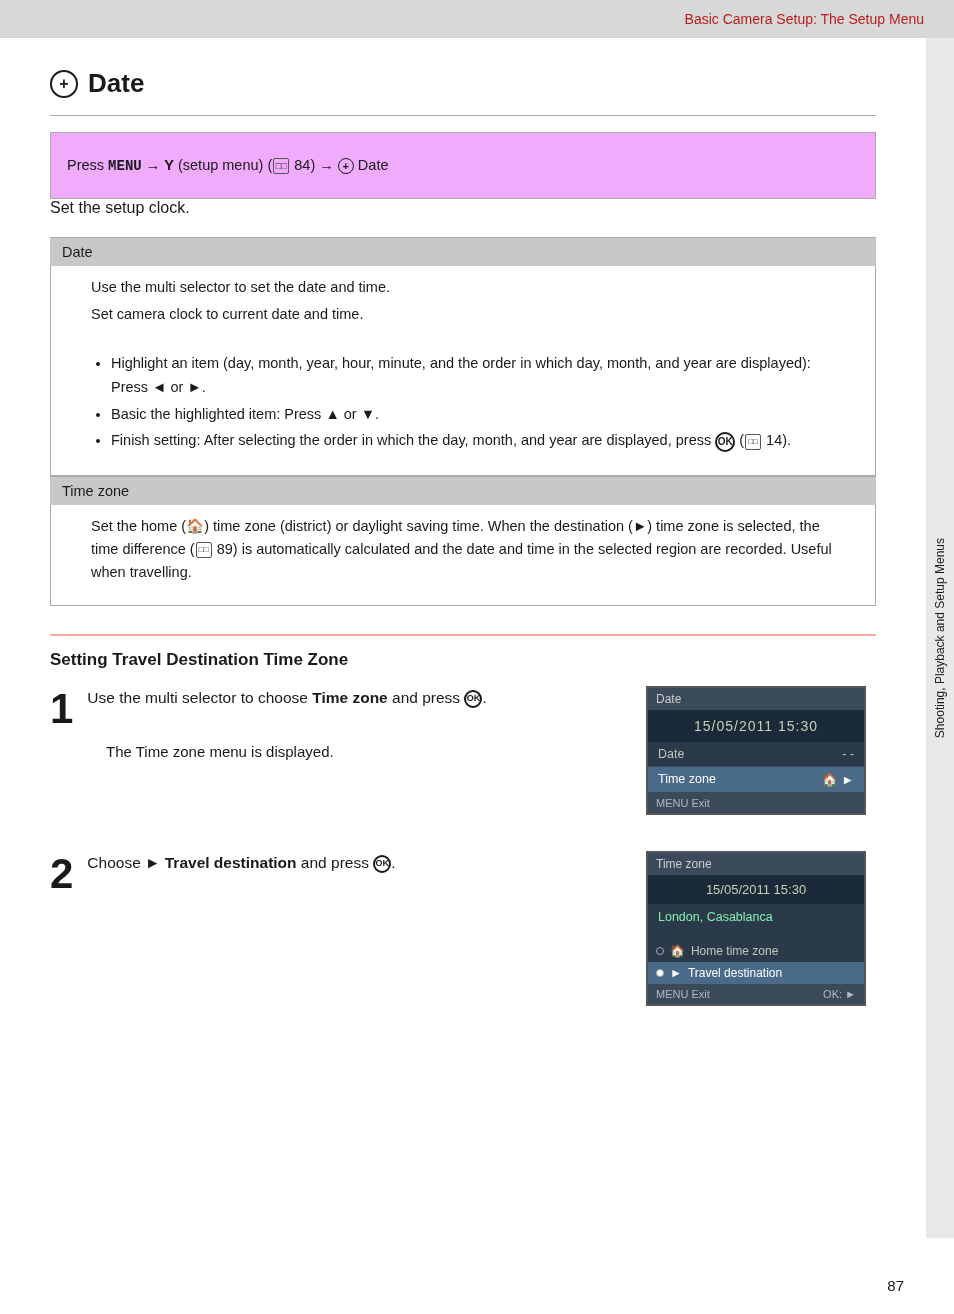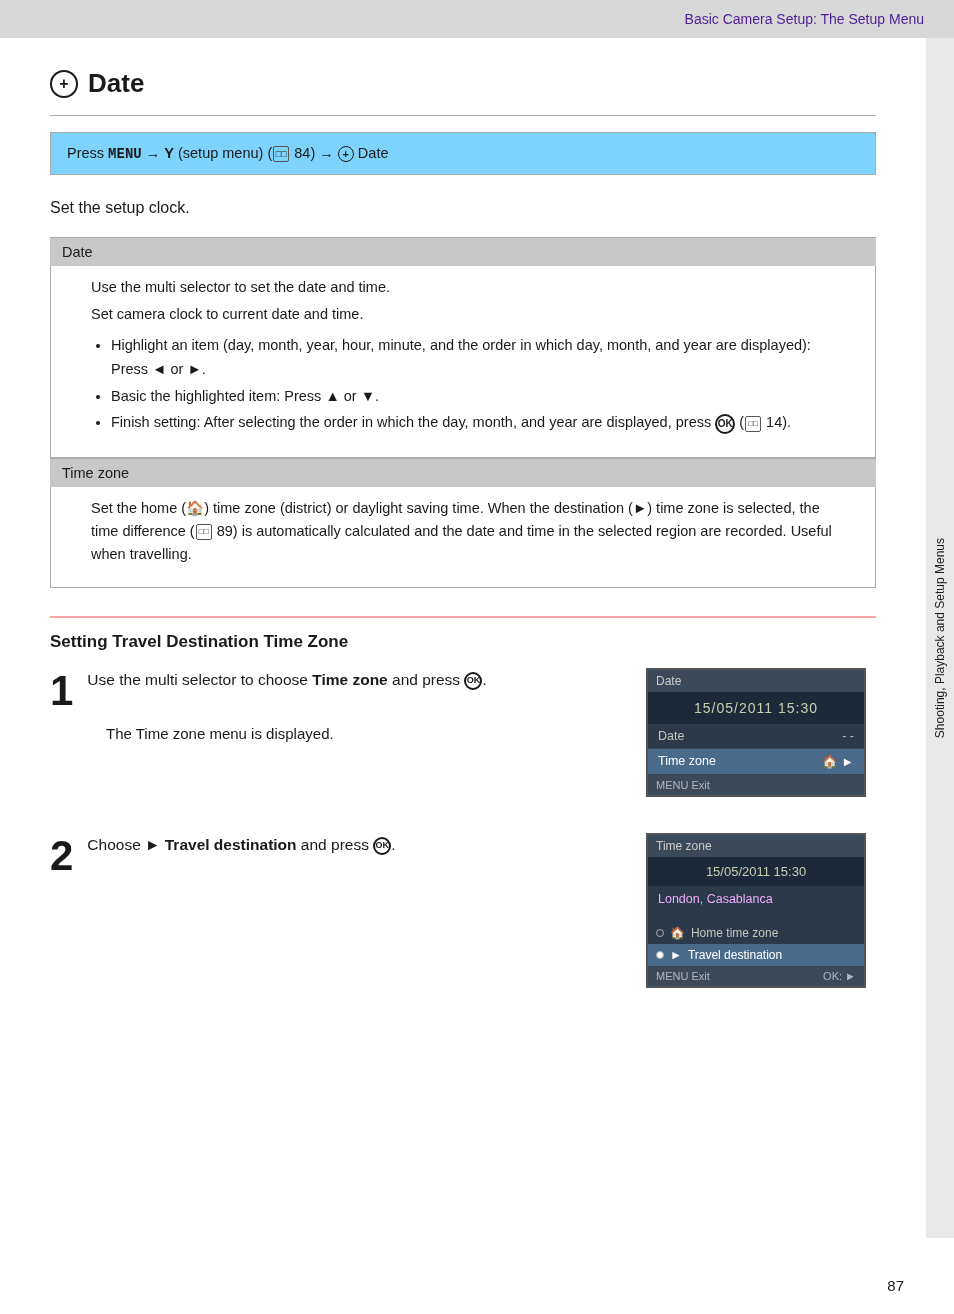--- a/index.html
+++ b/index.html
@@ -17,21 +17,21 @@
     .header-bar {
       background: #d8d8d8;
       height: 38px;
       display: flex;
       align-items: center;
       justify-content: flex-end;
       padding-right: 30px;
     }
     .header-bar span {
       font-size: 14px;
-      color: #4c1d95;
+      color: #b91c1c;
     }
 
     
     .side-label {
       position: absolute;
       right: 0;
       top: 38px;
       width: 28px;
       height: 1200px;
       background: #e8e8e8;
@@ -85,25 +85,24 @@
     }
     .title-text {
       font-size: 26px;
       font-weight: bold;
       color: #1a1a1a;
     }
 
     
     .menu-path-box {
       border: 1px solid #aaa;
-      padding: 12px 16px;
-      margin-bottom: 24px;
+      padding: 24px 16px;
       font-size: 14.5px;
       color: #1a1a1a;
-      background: #7dd3fc;
+      background: #f0abfc;
     }
     .menu-keyword {
       font-weight: bold;
       font-family: 'Courier New', monospace;
       font-size: 14px;
     }
     .box-icon {
       display: inline-block;
       width: 16px;
       height: 16px;
@@ -140,21 +139,21 @@
       border: 1px solid #aaa;
       border-top: none;
       background: #fff;
     }
     .table-row-content p {
       font-size: 14.5px;
       line-height: 1.6;
       margin-bottom: 4px;
     }
     .bullet-list {
-      margin: 6px 0 6px 20px;
+      margin: 24px 0 6px 20px;
     }
     .bullet-list li {
       font-size: 14.5px;
       line-height: 1.7;
       margin-bottom: 2px;
       list-style-type: disc;
     }
 
     
     .section-heading {
@@ -267,21 +266,21 @@
     .cam2-date {
       background: #1a2a3a;
       color: #c8d0b0;
       font-size: 13px;
       text-align: center;
       padding: 7px 4px;
     }
     .cam2-location {
       padding: 6px 10px;
       font-size: 12.5px;
-      color: #f0abfc;
+      color: #86efac;
     }
     .cam2-spacer {
       height: 10px;
     }
     .cam2-option {
       display: flex;
       align-items: center;
       padding: 4px 8px;
       font-size: 12px;
       color: #c0c8b8;

